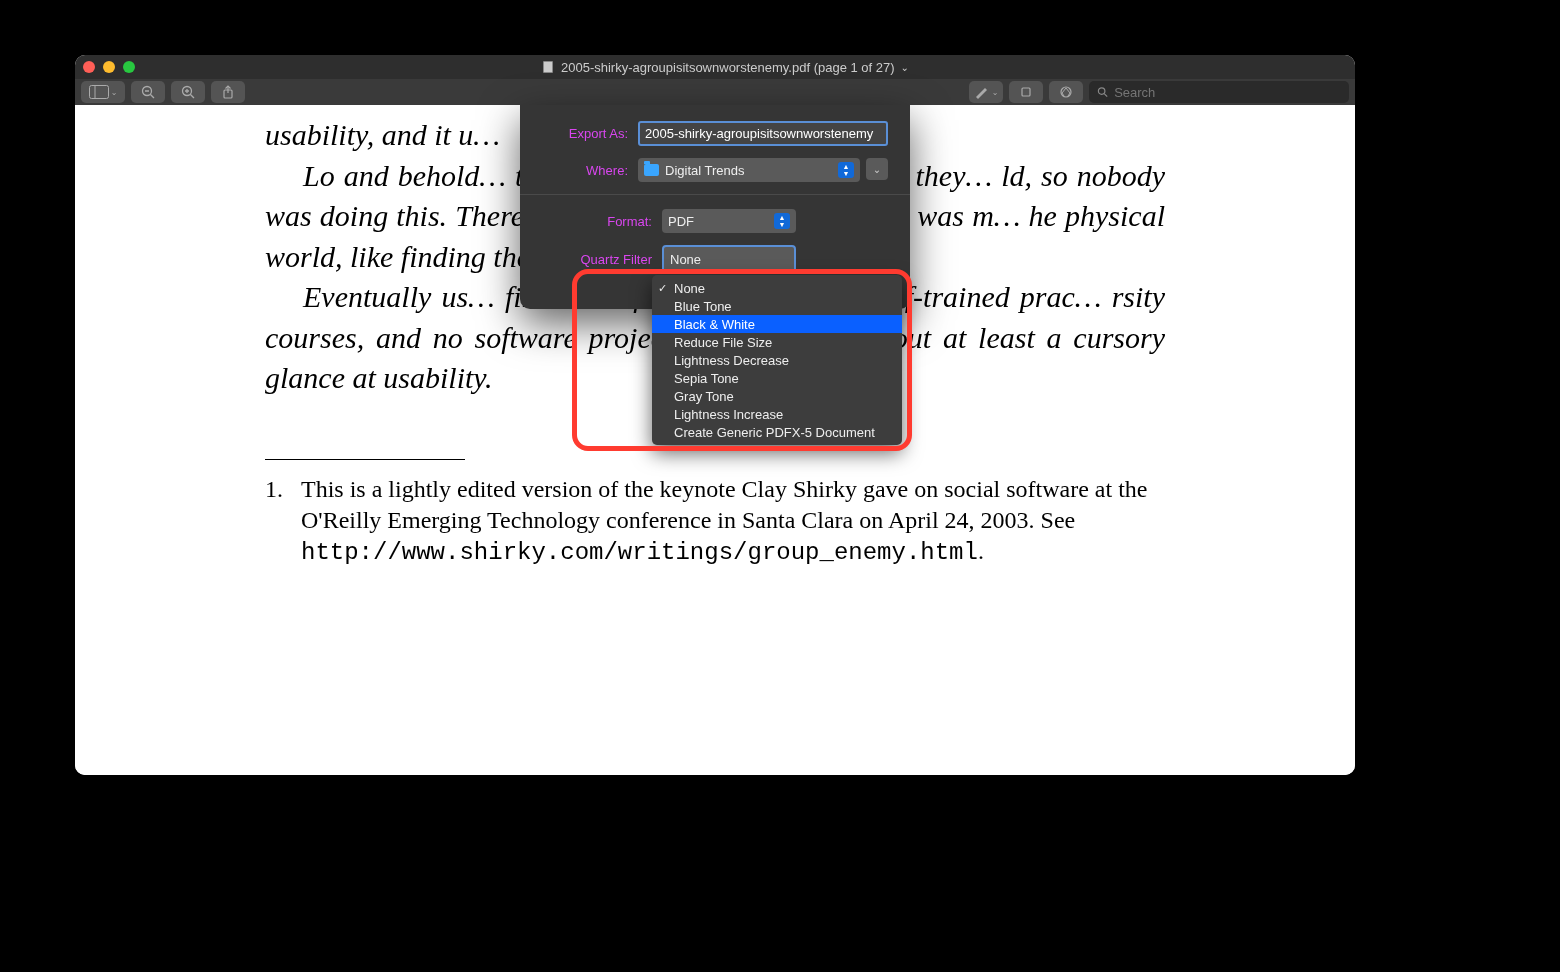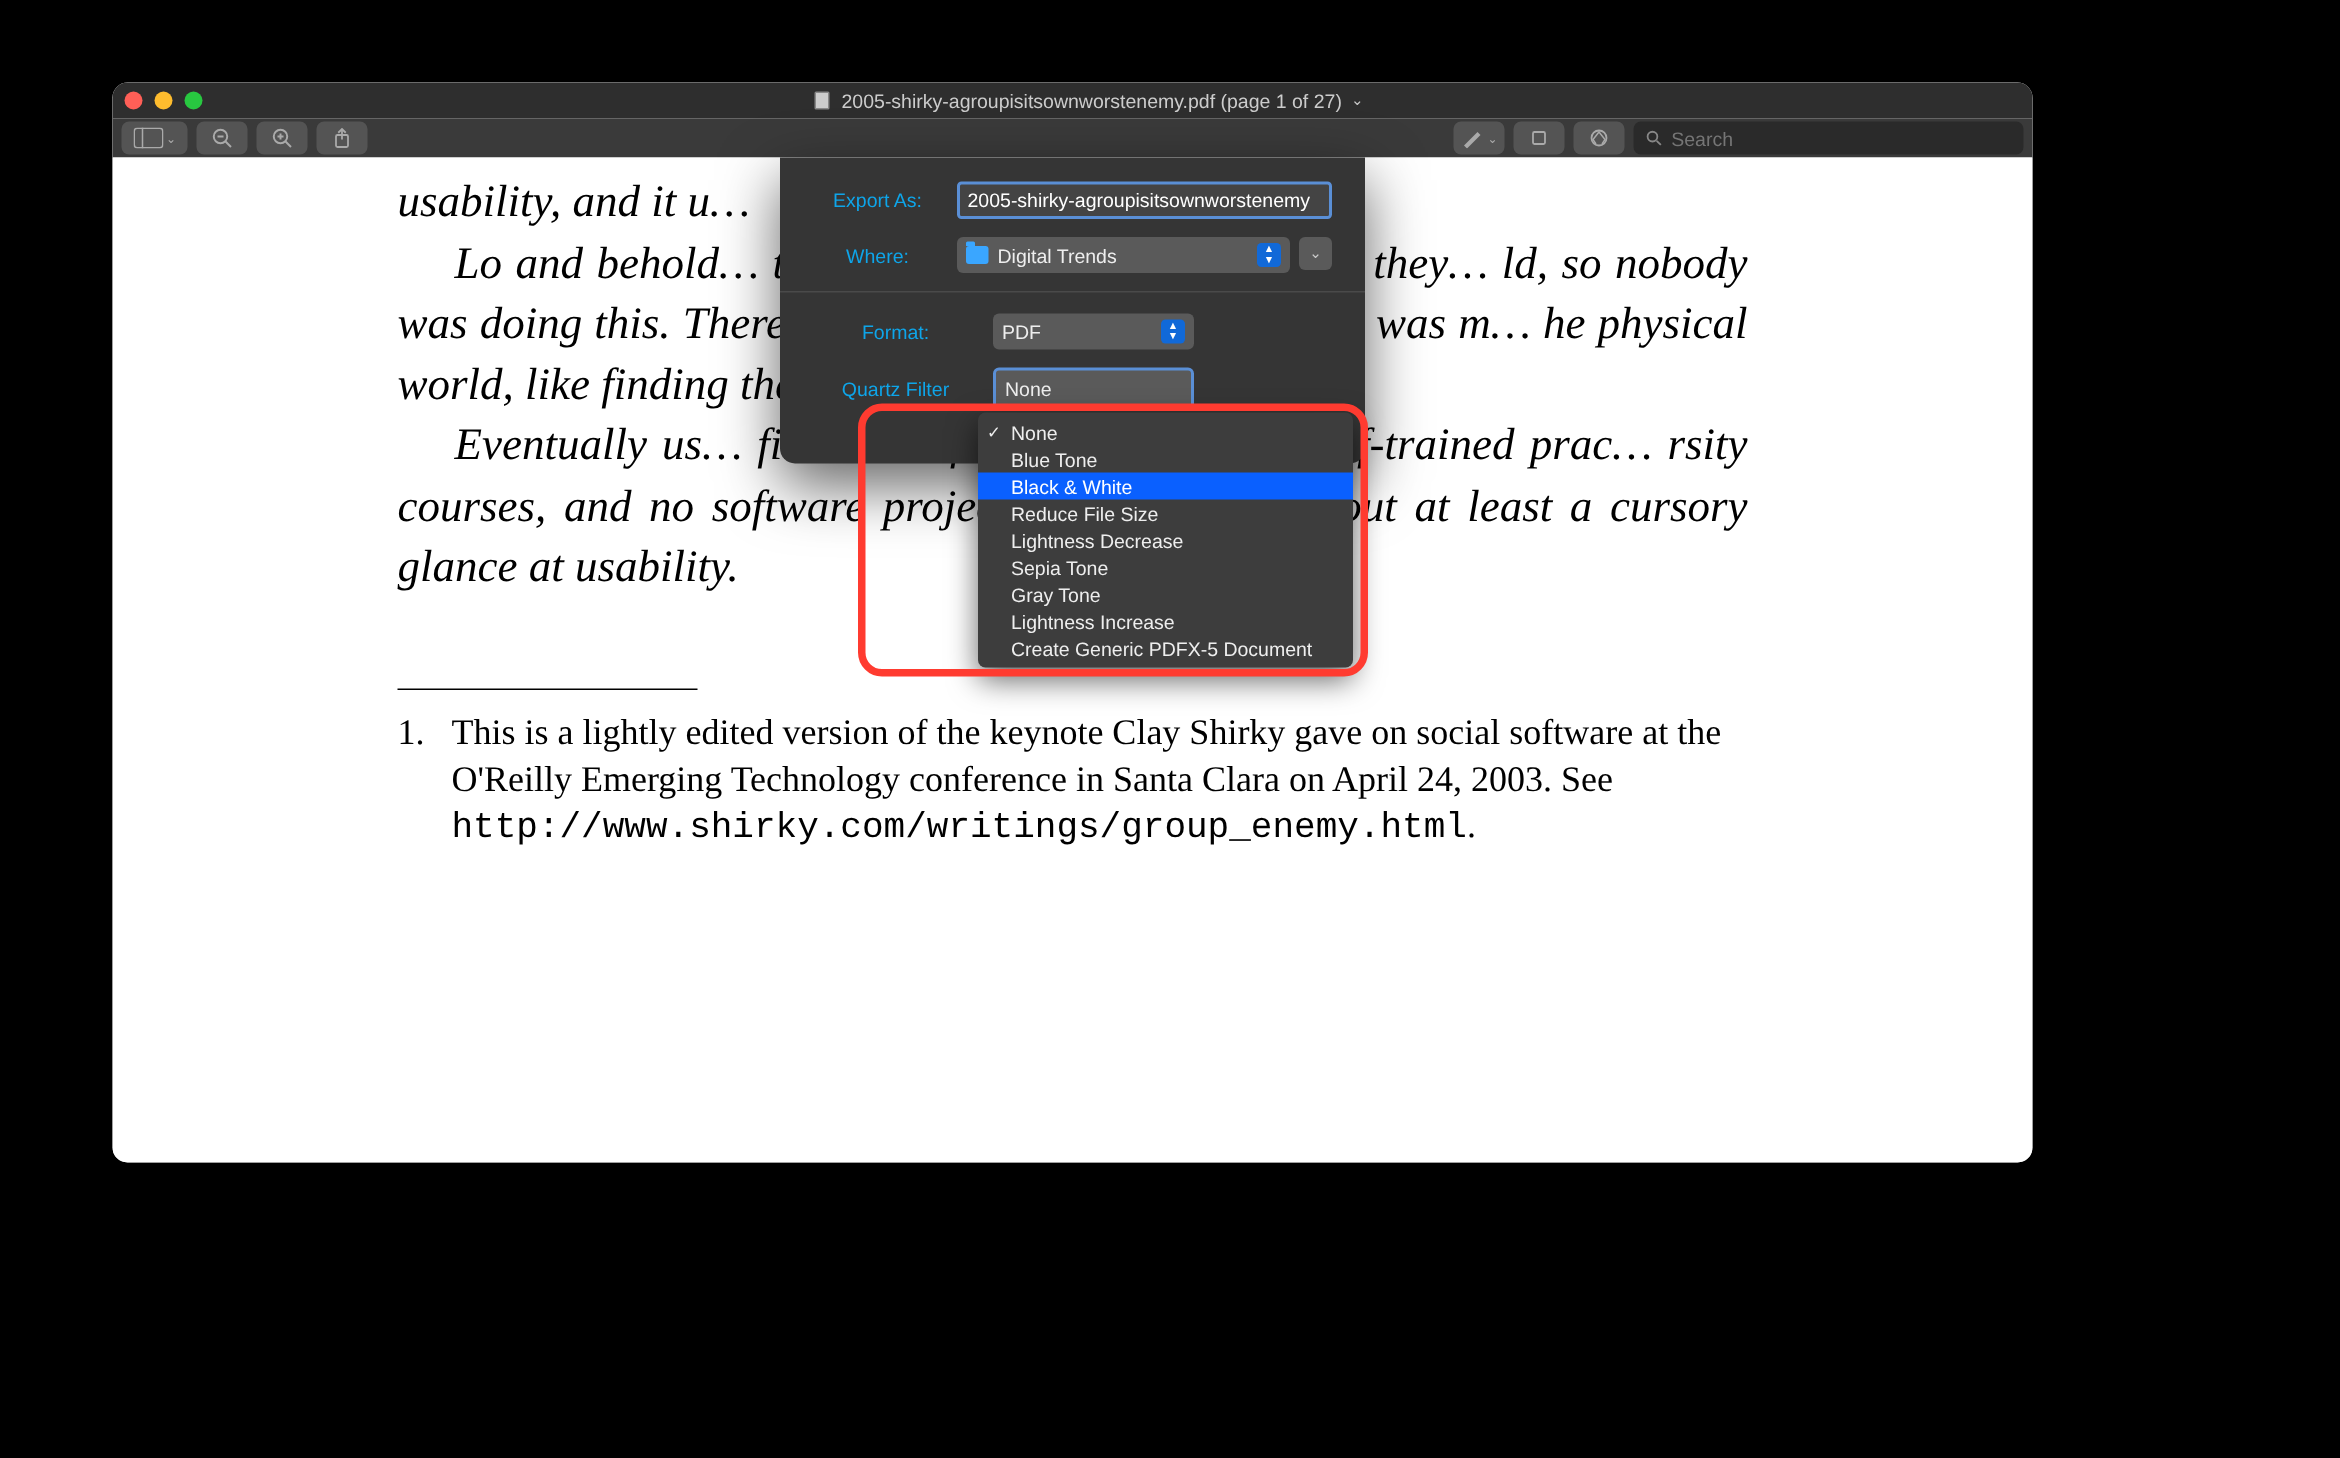--- a/index.html
+++ b/index.html
@@ -129,21 +129,21 @@
     padding: 16px 22px 24px 22px;
     color:#ddd;
     font-size:13px;
     z-index: 5;
   }
   .sheet-row {
     display:flex; align-items:center; gap:10px;
     margin-bottom:12px;
   }
   .sheet-row .lbl {
-    width:86px; text-align:center; color:#0ea5e9;
+    width:86px; text-align:right; color:#d946ef;
   }
   .sheet-row .fld {
     flex:1;
   }
   .text-input {
     width:100%;
     background:#444; border:2px solid #5a8fd6;
     color:#fff; padding:3px 5px; border-radius:3px;
     font-size:13px;
   }

